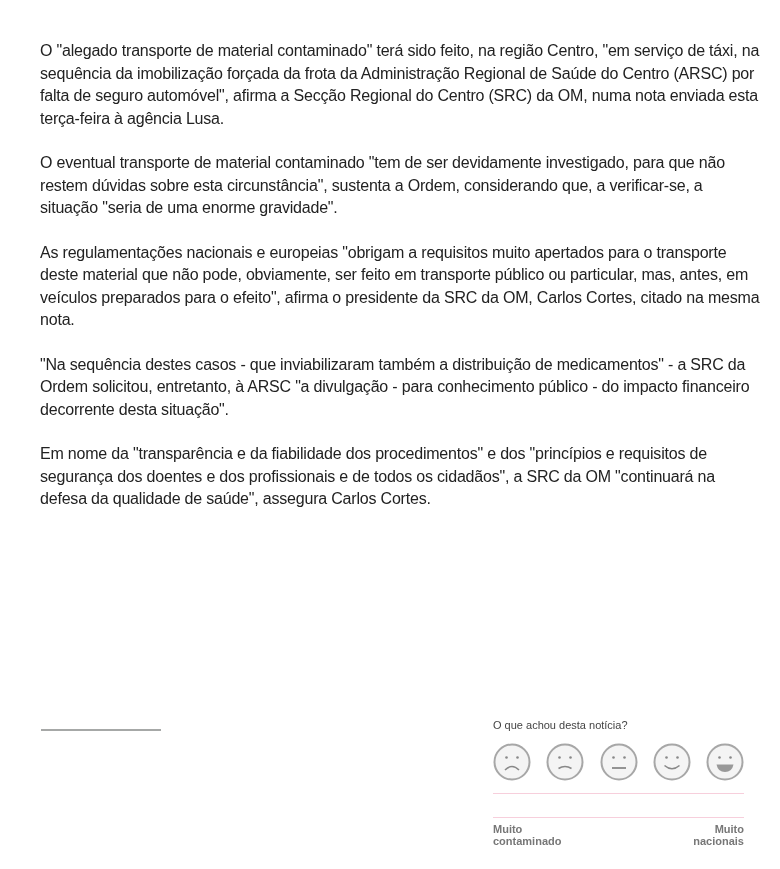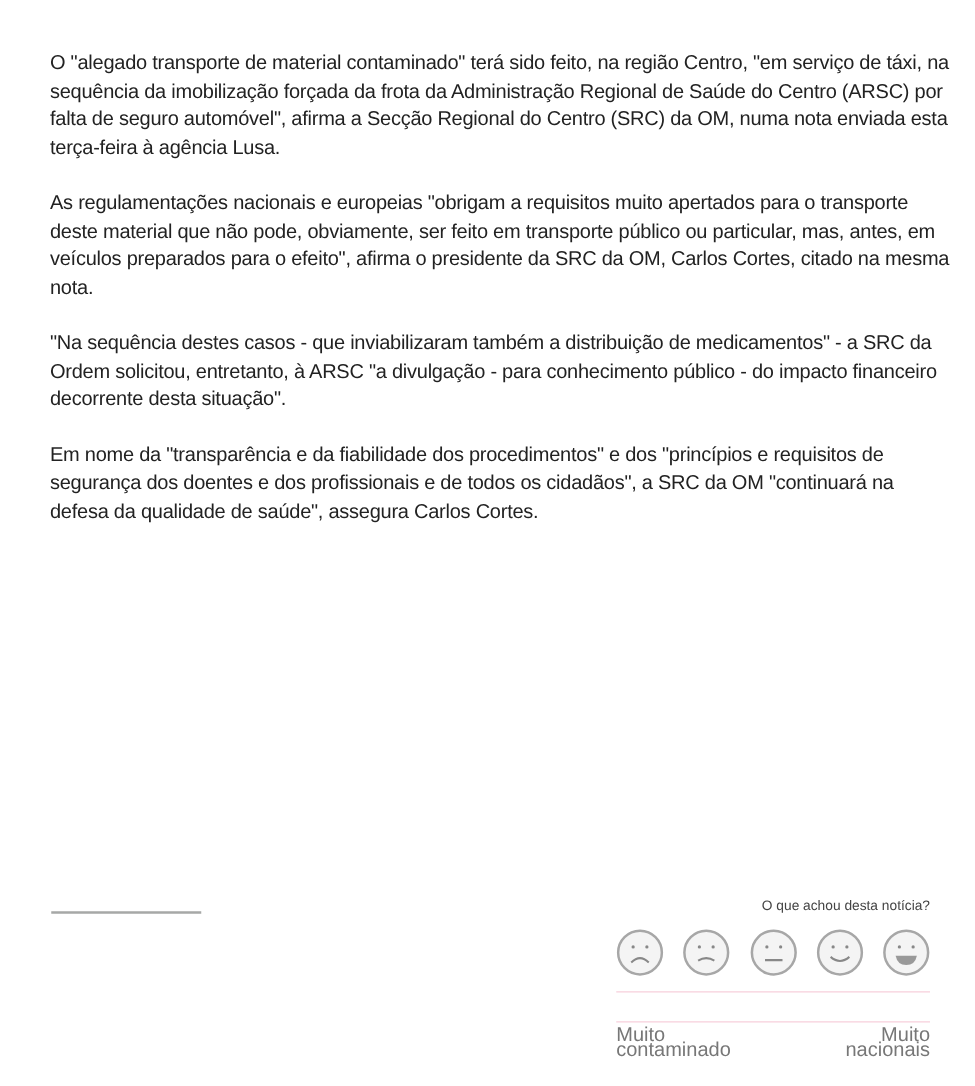--- a/index.html
+++ b/index.html
@@ -13,38 +13,39 @@
     .article p { margin: 0 0 22px 0; }
     .divider {
       position: absolute; left: 41px; top: 729px; width: 120px; height: 2px;
       background: #a6a8a7;
     }
     .feedback {
       position: absolute; left: 493px; top: 719px; width: 251px;
       font-family: "Liberation Sans", sans-serif;
     }
     .feedback-title {
-      text-align: right; font-size: 11px; color: #444; margin-left: 0; height: 16px;
+      text-align: left; font-size: 11px; color: #444; margin-left: 0; height: 16px;
     }
     .faces { display: flex; justify-content: space-between; margin-top: 8px; }
     .face { width: 38px; height: 38px; cursor: pointer; }
     .pink-line { height: 1px; background: #f7cfdc; }
     .line1 { margin-top: 12px; }
     .line2 { margin-top: 23px; }
     .scale-labels {
       display: flex; justify-content: space-between; margin-top: 5px;
-      font-size: 16px; line-height: 12px; color: #777;
+      font-size: 11px; line-height: 12px; color: #777; font-weight: bold;
     }
     .scale-labels .right { text-align: right; }
   </style>
 </head>
 <body>
 
 <div class="article">
   <p>O "alegado transporte de material contaminado" terá sido feito, na região Centro, "em serviço de táxi, na sequência da imobilização forçada da frota da Administração Regional de Saúde do Centro (ARSC) por falta de seguro automóvel", afirma a Secção Regional do Centro (SRC) da OM, numa nota enviada esta terça-feira à agência Lusa.</p>
+  <p>O eventual transporte de material contaminado "tem de ser devidamente investigado, para que não restem dúvidas sobre esta circunstância", sustenta a Ordem, considerando que, a verificar-se, a situação "seria de uma enorme gravidade".</p>
   <p>As regulamentações nacionais e europeias "obrigam a requisitos muito apertados para o transporte deste material que não pode, obviamente, ser feito em transporte público ou particular, mas, antes, em veículos preparados para o efeito", afirma o presidente da SRC da OM, Carlos Cortes, citado na mesma nota.</p>
   <p>"Na sequência destes casos - que inviabilizaram também a distribuição de medicamentos" - a SRC da Ordem solicitou, entretanto, à ARSC "a divulgação - para conhecimento público - do impacto financeiro decorrente desta situação".</p>
   <p>Em nome da "transparência e da fiabilidade dos procedimentos" e dos "princípios e requisitos de segurança dos doentes e dos profissionais e de todos os cidadãos", a SRC da OM "continuará na defesa da qualidade de saúde", assegura Carlos Cortes.</p>
 </div>
 
 <div class="divider"></div>
 
 <div class="feedback">
   <div class="feedback-title">O que achou desta notícia?</div>
   <div class="faces">

